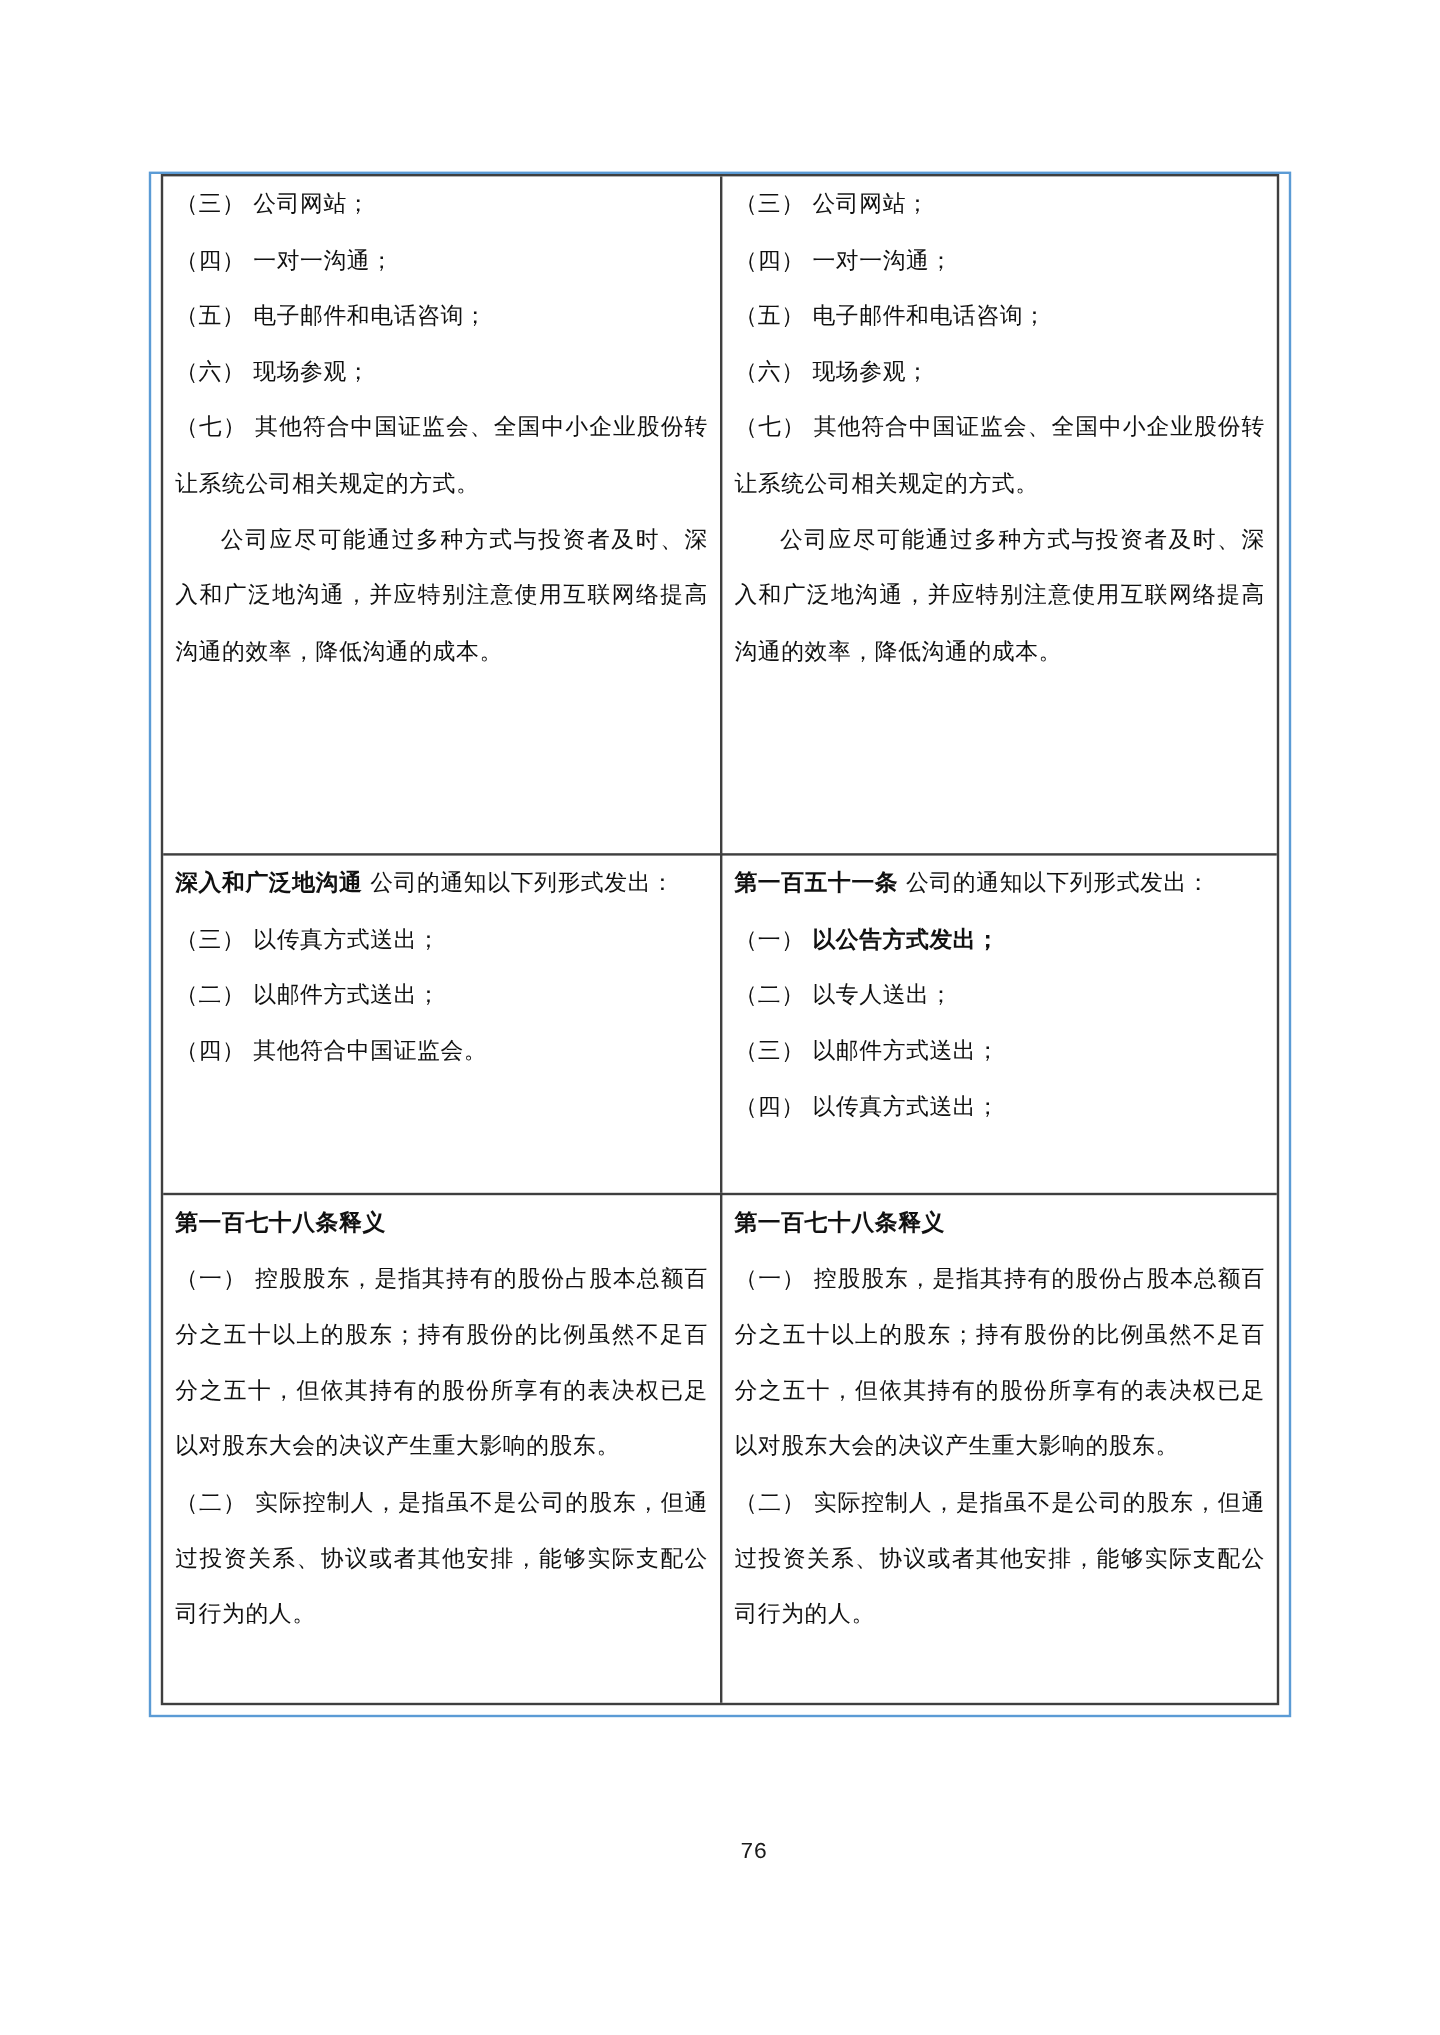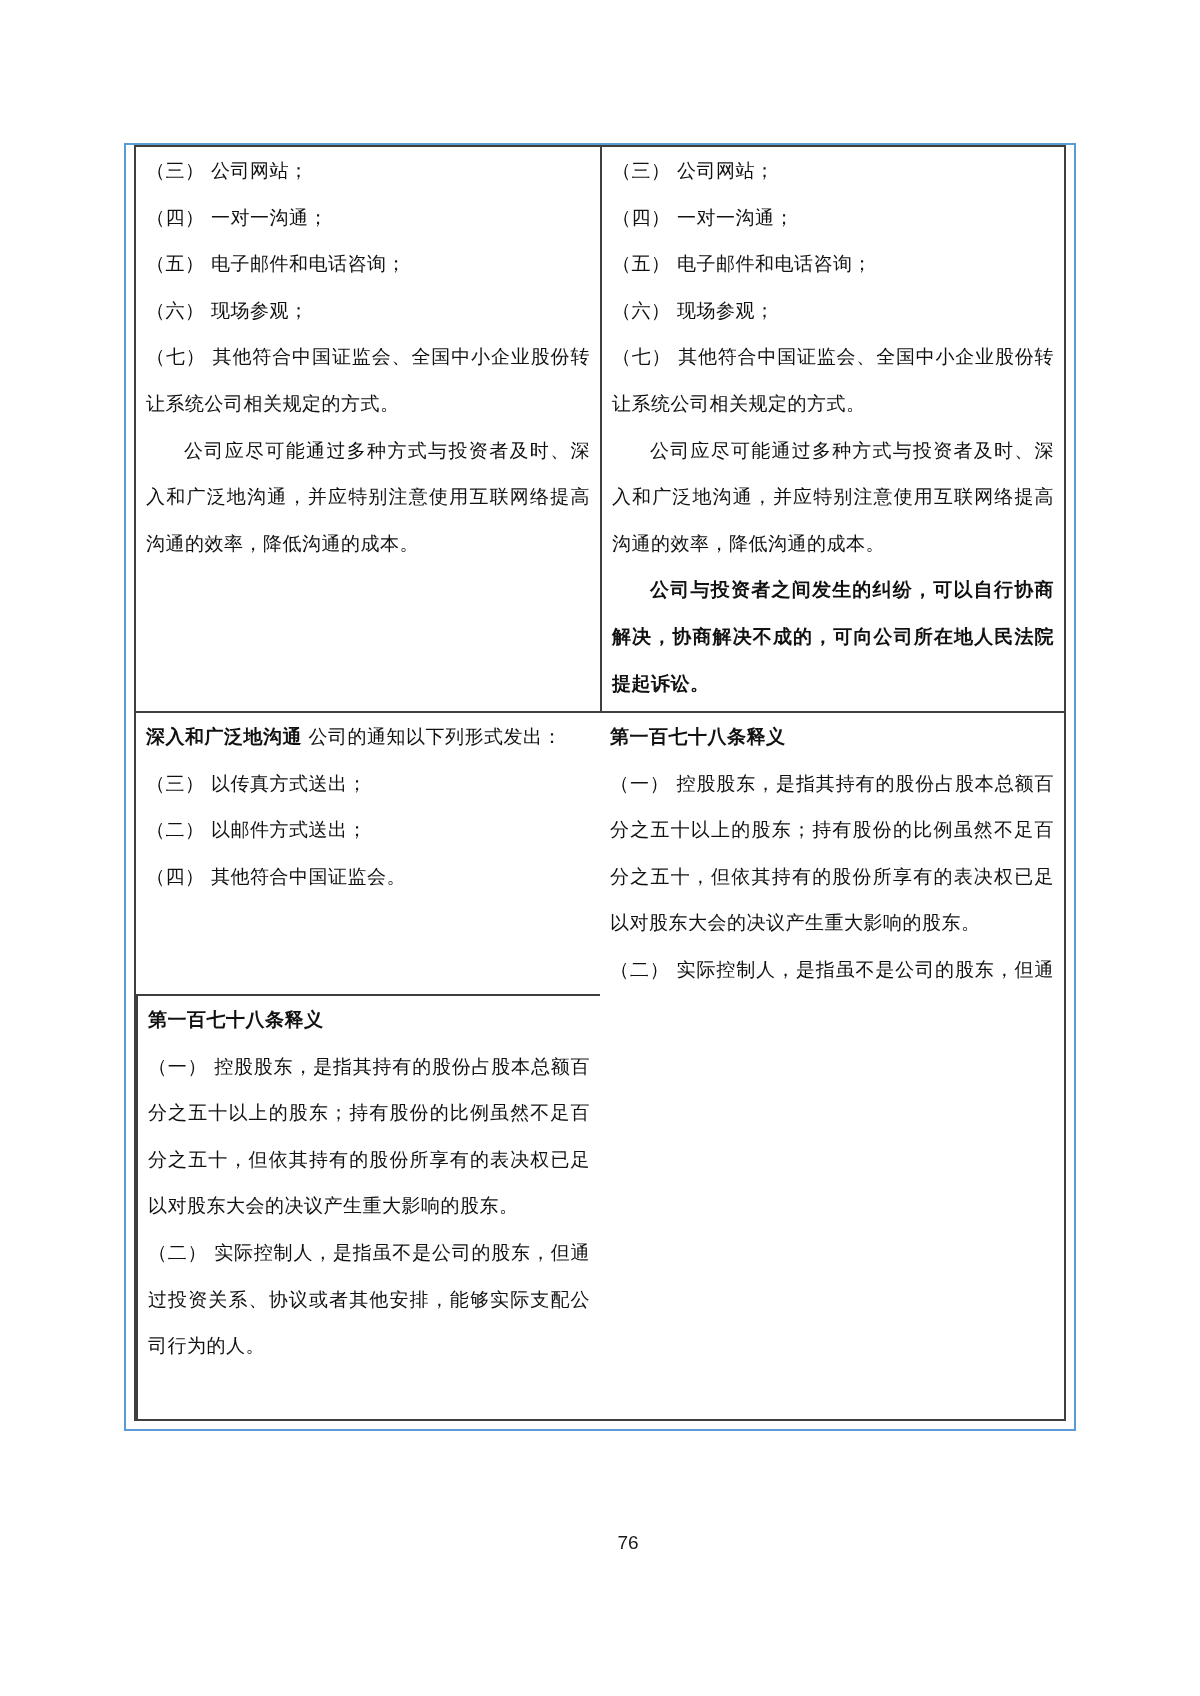--- a/index.html
+++ b/index.html
@@ -45,21 +45,21 @@
     letter-spacing: 0.5px;
   }
   .para.indent { text-indent: 2em; }
   .bold { font-weight: bold; }
   .page-number {
     position: absolute;
     top: 1532px;
     left: 578px;
     width: 100px;
     text-align: center;
-    font-family: Liberation Sans, sans-serif;
+    font-family: Liberation Mono, monospace;
     font-size: 19px;
     color: #1a1a1a;
   }
 </style>
 </head>
 <body>
 
 <div class="page">
   <div class="blue-frame"></div>
 
@@ -72,27 +72,34 @@
         <p class="para"><span>（七） 其他符合中国证监会、全国中小企业股份转让系统公司相关规定的方式。</span></p>
         <p class="para indent"><span>公司应尽可能通过多种方式与投资者及时、深入和广泛地沟通，并应特别注意使用互联网络提高沟通的效率，降低沟通的成本。</span></p>
       </div>
     <div class="cell row-1 col-right">
         <p class="para"><span>（三） 公司网站；</span></p>
         <p class="para"><span>（四） 一对一沟通；</span></p>
         <p class="para"><span>（五） 电子邮件和电话咨询；</span></p>
         <p class="para"><span>（六） 现场参观；</span></p>
         <p class="para"><span>（七） 其他符合中国证监会、全国中小企业股份转让系统公司相关规定的方式。</span></p>
         <p class="para indent"><span>公司应尽可能通过多种方式与投资者及时、深入和广泛地沟通，并应特别注意使用互联网络提高沟通的效率，降低沟通的成本。</span></p>
-        <p class="para indent"><span class="bold">公司与投资者之间发生的纠纷，可以自行协商解决，协商解决不成的，可向公司所在地人民法院提起诉讼。</span></p>
       </div>
     <div class="cell row-2 col-left">
         <p class="para"><span class="bold">深入和广泛地沟通</span><span> 公司的通知以下列形式发出：</span></p>
         <p class="para"><span>（三） 以传真方式送出；</span></p>
         <p class="para"><span>（二） 以邮件方式送出；</span></p>
         <p class="para"><span>（四） 其他符合中国证监会。</span></p>
+      </div>
+    <div class="cell row-2 col-right">
+        <p class="para"><span class="bold">第一百五十一条</span><span> 公司的通知以下列形式发出：</span></p>
+        <p class="para"><span>（一） </span><span class="bold">以公告方式发出；</span></p>
+        <p class="para"><span>（二） 以专人送出；</span></p>
+        <p class="para"><span>（三） 以邮件方式送出；</span></p>
+        <p class="para"><span>（四） 以传真方式送出；</span></p>
+        <p class="para"></p>
       </div>
     <div class="cell row-3 col-left">
         <p class="para"><span class="bold">第一百七十八条释义</span></p>
         <p class="para"><span>（一） 控股股东，是指其持有的股份占股本总额百分之五十以上的股东；持有股份的比例虽然不足百分之五十，但依其持有的股份所享有的表决权已足以对股东大会的决议产生重大影响的股东。</span></p>
         <p class="para"><span>（二） 实际控制人，是指虽不是公司的股东，但通过投资关系、协议或者其他安排，能够实际支配公司行为的人。</span></p>
       </div>
     <div class="cell row-3 col-right">
         <p class="para"><span class="bold">第一百七十八条释义</span></p>
         <p class="para"><span>（一） 控股股东，是指其持有的股份占股本总额百分之五十以上的股东；持有股份的比例虽然不足百分之五十，但依其持有的股份所享有的表决权已足以对股东大会的决议产生重大影响的股东。</span></p>
         <p class="para"><span>（二） 实际控制人，是指虽不是公司的股东，但通过投资关系、协议或者其他安排，能够实际支配公司行为的人。</span></p>

